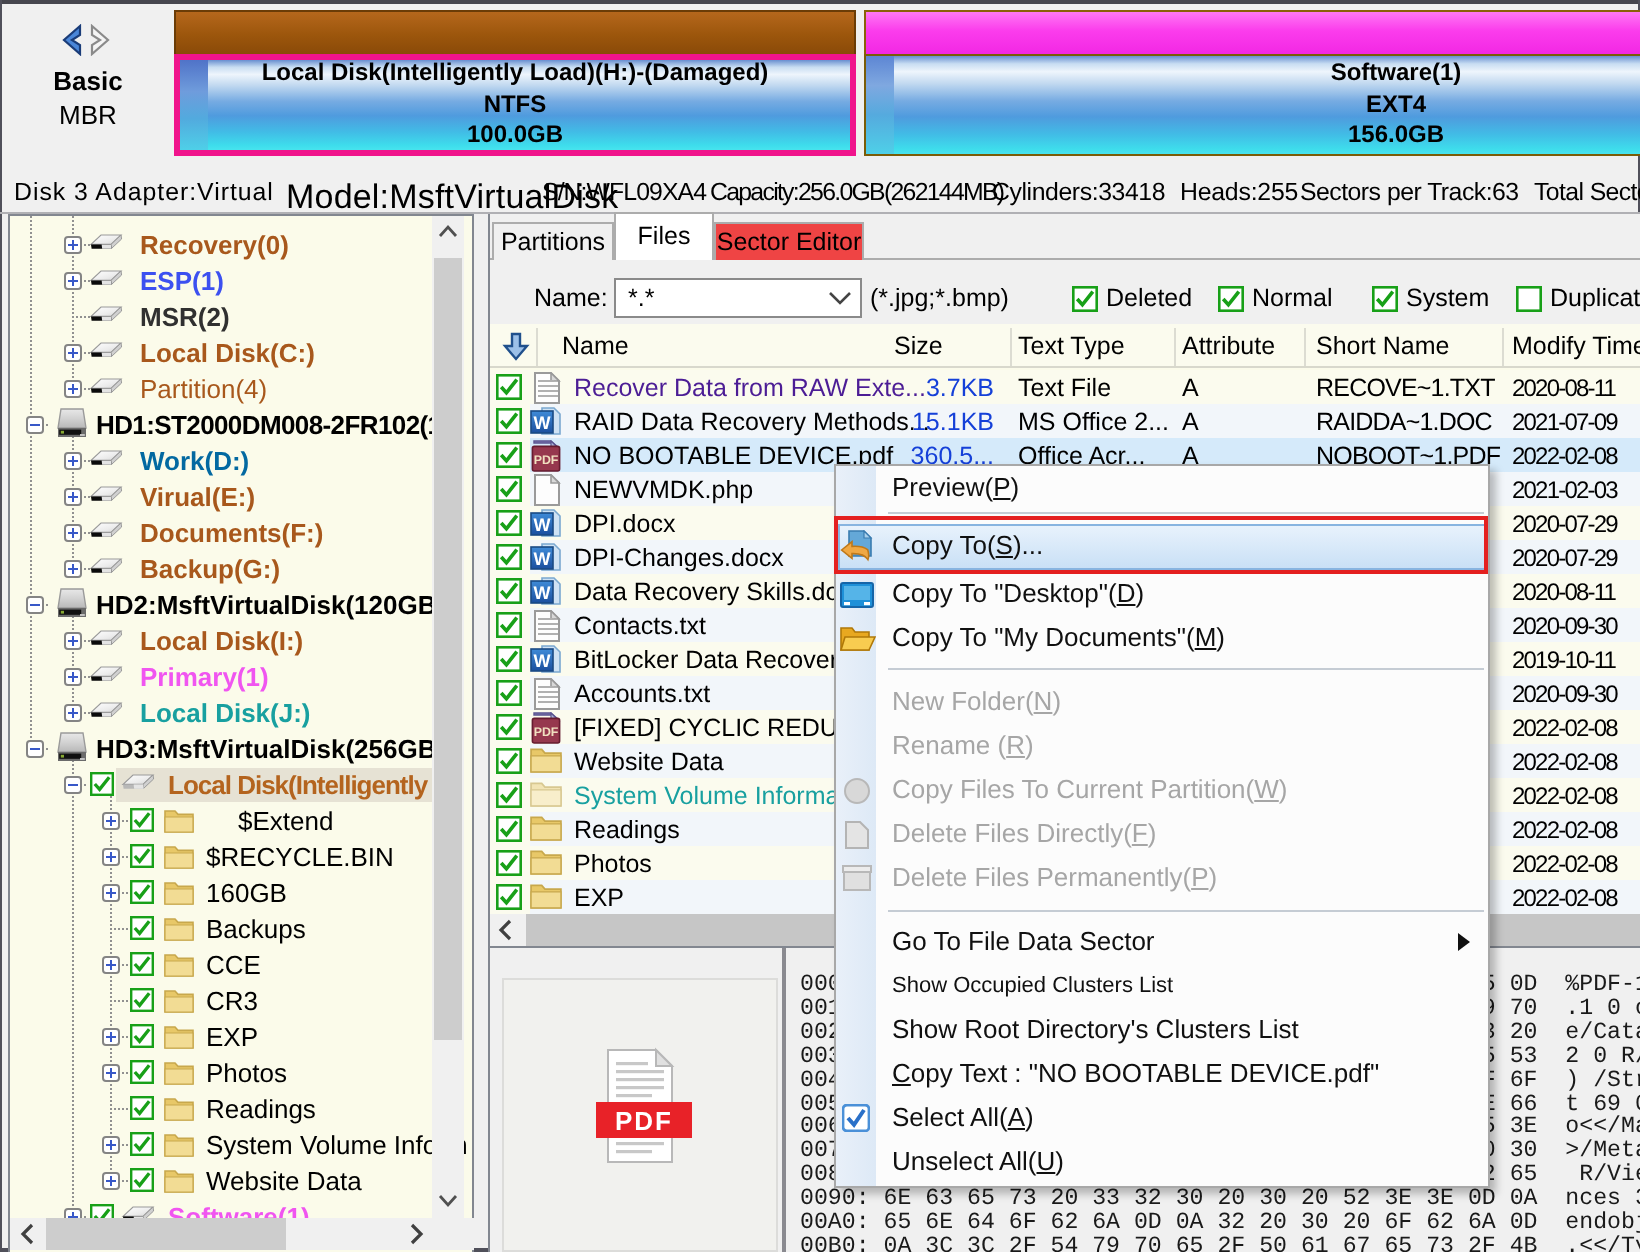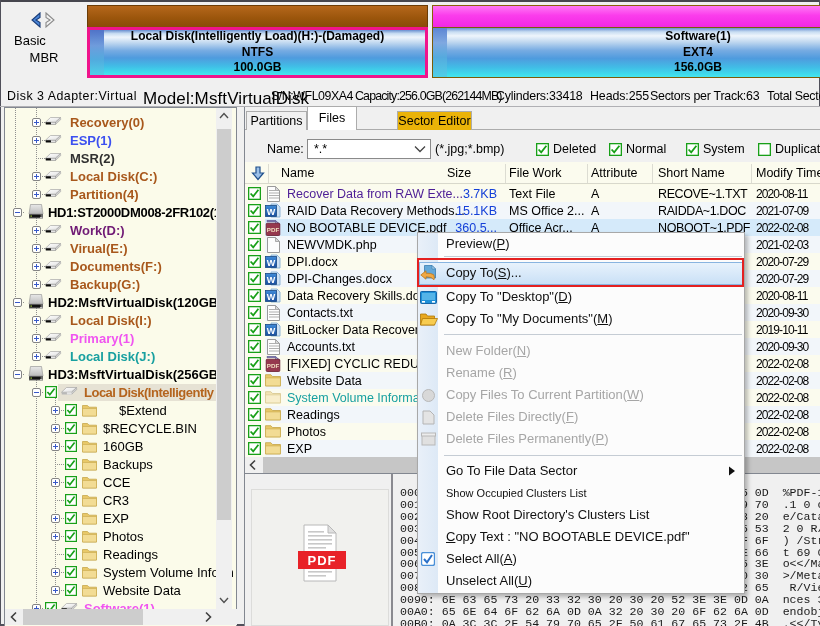--- a/index.html
+++ b/index.html
@@ -8,21 +8,21 @@
 .mono{font-family:"Liberation Mono",monospace;font-size:11.6px;line-height:11.9px;white-space:pre;color:#1a1a1a;}
 </style></head><body>
 <div class="a" style="left:0;top:0;width:820px;height:2px;background:#46464e;"></div>
 <div class="a" style="left:0;top:0;width:1px;height:626px;background:#50505a;"></div>
 <div class="a" style="left:0;top:624px;width:820px;height:2px;background:#50505a;"></div>
 <div class="a" style="left:819px;top:0;width:1px;height:626px;background:#50505a;"></div>
 <svg class="a" style="left:29px;top:12px" width="28" height="16" viewBox="0 0 28 16">
 <path d="M11 1 L3 8 L11 15 L11 10.5 L7 8 L11 5.5 Z" fill="#4a86d8" stroke="#1a3c78" stroke-width="1.1"></path>
 <path d="M17 1 L25 8 L17 15 L17 10.5 L21 8 L17 5.5 Z" fill="#f4f4f4" stroke="#8a8a8a" stroke-width="1.1"></path>
 </svg>
-<div class="a" style="left:14px;top:33px;width:60px;text-align:left;font-size:13px;">Basic</div>
+<div class="a" style="left:14px;top:33px;width:60px;text-align:center;font-size:13px;font-weight:bold;">Basic</div>
 <div class="a" style="left:14px;top:50px;width:60px;text-align:center;font-size:13px;">MBR</div>
 <div class="a" style="left:87px;top:5px;width:341px;height:23px;background:linear-gradient(#b5671c,#9c560c 55%,#8a4a08);border:1px solid #6b3c06;"></div>
 <div class="a" style="left:87px;top:27px;width:341px;height:51px;background:#f0148c;"></div>
 <div class="a" style="left:90px;top:30px;width:335px;height:45px;background:linear-gradient(#688fd0,#c8ddf2 8%,#eef5fc 16%,#c2d9f0 28%,#76abe2 46%,#4f9bde 62%,#41bce6 80%,#3eddec 95%,#47e4ee);"></div>
 <div class="a" style="left:90px;top:30px;width:14px;height:45px;background:linear-gradient(#5073c8,#6f9cdc 35%,#52aade 65%,#4ed0e8);"></div>
 <div class="a" style="left:90px;top:30px;width:335px;height:45px;display:flex;flex-direction:column;align-items:center;justify-content:center;font-weight:bold;font-size:12px;line-height:15.5px;text-align:center;">Local Disk(Intelligently Load)(H:)-(Damaged)<br>NTFS<br>100.0GB</div>
 <div class="a" style="left:432px;top:5px;width:388px;height:23px;background:linear-gradient(#ff78f4,#fb3cec 45%,#f228e4);border:1px solid #8a6008;border-right:none;"></div>
 <div class="a" style="left:432px;top:27px;width:388px;height:51px;background:#7a5c08;"></div>
 <div class="a" style="left:433px;top:28px;width:387px;height:49px;background:linear-gradient(#688fd0,#c8ddf2 8%,#eef5fc 16%,#c2d9f0 28%,#76abe2 46%,#4f9bde 62%,#41bce6 80%,#3eddec 95%,#47e4ee);"></div>
 <div class="a" style="left:433px;top:28px;width:14px;height:49px;background:linear-gradient(#5d86d4,#7fa8e0 30%,#55aade 60%,#4ed0e8);"></div>
@@ -91,21 +91,21 @@
 <div class="a" style="left:32px;top:190px;width:9px;height:9px;background:#fff;border:1px solid #848484;border-radius:2px;">
     <div class="a" style="left:1px;top:3px;width:5px;height:1px;background:#3858c8;"></div>
     <div class="a" style="left:3px;top:1px;width:1px;height:5px;background:#3858c8;"></div>
   </div>
 <svg class="a" style="left:44px;top:188px" width="18" height="11" viewBox="0 0 18 11">
 <path d="M1.5 6.2 L6.5 1.5 L16.5 1.5 L11.5 6.2 Z" fill="url(#plt)" stroke="#9a9a9a" stroke-width="0.6"></path>
 <path d="M11.5 6.2 L16.5 1.5 L16.8 3.5 L11.8 8.2 Z" fill="#d0d0d0" stroke="#9a9a9a" stroke-width="0.5"></path>
 <path d="M1.5 6.2 L11.5 6.2 L11.8 8.4 L1.8 8.4 Z" fill="#0a0a0a"></path>
 <path d="M6.8 6.2 L11.5 6.2 L11.8 8.4 L7.1 8.4 Z" fill="#e4e4e4"></path>
 </svg>
-<div class="a" style="left:70px;top:186px;height:17px;line-height:17px;font-size:13px;color:#a8581c;font-weight:bold;white-space:pre;letter-spacing:0px;">Partition(4)</div>
+<div class="a" style="left:70px;top:186px;height:17px;line-height:17px;font-size:13px;color:#a8581c;font-weight:normal;white-space:pre;letter-spacing:0px;">Partition(4)</div>
 <div class="a" style="left:15px;top:212px;width:9px;height:1px;background-image:repeating-linear-gradient(90deg,#909090 0 1px,transparent 1px 2px);"></div>
 <div class="a" style="left:13px;top:208px;width:9px;height:9px;background:#fff;border:1px solid #848484;border-radius:2px;">
     <div class="a" style="left:1px;top:3px;width:5px;height:1px;background:#3858c8;"></div>
   </div>
 <svg class="a" style="left:28px;top:204px" width="16" height="16" viewBox="0 0 16 16">
 <path d="M2.5 0.5 L13.5 0.5 L15 10 L1 10 Z" fill="url(#hdg)" stroke="#9a9a9a" stroke-width="0.7"></path>
 <path d="M1 10 L15 10 L15 14.5 L1 14.5 Z" fill="#6a6a6a"></path>
 <rect x="1.6" y="10.8" width="11" height="2.6" fill="#101010"></rect>
 <rect x="2.4" y="11.4" width="1.6" height="1.4" fill="#86a832"></rect>
 <rect x="12" y="13" width="2.4" height="1" fill="#c0c0c0"></rect>
@@ -115,21 +115,21 @@
 <div class="a" style="left:32px;top:226px;width:9px;height:9px;background:#fff;border:1px solid #848484;border-radius:2px;">
     <div class="a" style="left:1px;top:3px;width:5px;height:1px;background:#3858c8;"></div>
     <div class="a" style="left:3px;top:1px;width:1px;height:5px;background:#3858c8;"></div>
   </div>
 <svg class="a" style="left:44px;top:224px" width="18" height="11" viewBox="0 0 18 11">
 <path d="M1.5 6.2 L6.5 1.5 L16.5 1.5 L11.5 6.2 Z" fill="url(#plt)" stroke="#9a9a9a" stroke-width="0.6"></path>
 <path d="M11.5 6.2 L16.5 1.5 L16.8 3.5 L11.8 8.2 Z" fill="#d0d0d0" stroke="#9a9a9a" stroke-width="0.5"></path>
 <path d="M1.5 6.2 L11.5 6.2 L11.8 8.4 L1.8 8.4 Z" fill="#0a0a0a"></path>
 <path d="M6.8 6.2 L11.5 6.2 L11.8 8.4 L7.1 8.4 Z" fill="#e4e4e4"></path>
 </svg>
-<div class="a" style="left:70px;top:222px;height:17px;line-height:17px;font-size:13px;color:#701a75;font-weight:bold;white-space:pre;letter-spacing:0px;">Work(D:)</div>
+<div class="a" style="left:70px;top:222px;height:17px;line-height:17px;font-size:13px;color:#0369a1;font-weight:bold;white-space:pre;letter-spacing:0px;">Work(D:)</div>
 <div class="a" style="left:36px;top:248px;width:10px;height:1px;background-image:repeating-linear-gradient(90deg,#909090 0 1px,transparent 1px 2px);"></div>
 <div class="a" style="left:32px;top:244px;width:9px;height:9px;background:#fff;border:1px solid #848484;border-radius:2px;">
     <div class="a" style="left:1px;top:3px;width:5px;height:1px;background:#3858c8;"></div>
     <div class="a" style="left:3px;top:1px;width:1px;height:5px;background:#3858c8;"></div>
   </div>
 <svg class="a" style="left:44px;top:242px" width="18" height="11" viewBox="0 0 18 11">
 <path d="M1.5 6.2 L6.5 1.5 L16.5 1.5 L11.5 6.2 Z" fill="url(#plt)" stroke="#9a9a9a" stroke-width="0.6"></path>
 <path d="M11.5 6.2 L16.5 1.5 L16.8 3.5 L11.8 8.2 Z" fill="#d0d0d0" stroke="#9a9a9a" stroke-width="0.5"></path>
 <path d="M1.5 6.2 L11.5 6.2 L11.8 8.4 L1.8 8.4 Z" fill="#0a0a0a"></path>
 <path d="M6.8 6.2 L11.5 6.2 L11.8 8.4 L7.1 8.4 Z" fill="#e4e4e4"></path>
@@ -406,21 +406,21 @@
     <path d="M10 3.5 L5.5 8 L10 12.5" fill="none" stroke="#404040" stroke-width="1.6"></path>
   </svg>
 <svg class="a" style="left:200px;top:609px" width="16" height="16">
     <path d="M6 3.5 L10.5 8 L6 12.5" fill="none" stroke="#404040" stroke-width="1.6"></path>
   </svg>
 <div class="a" style="left:23px;top:609px;width:120px;height:16px;background:#cdcdcd;"></div>
 <div class="a" style="left:244px;top:107px;width:1px;height:519px;background:#828790;"></div>
 <div class="a" style="left:245px;top:107px;width:575px;height:23px;background:#f0f0f0;"></div>
 <div class="a" style="left:245px;top:129px;width:575px;height:1px;background:#acacac;"></div>
 <div class="a" style="left:246px;top:111px;width:61px;height:19px;background:#f0f0f0;border:1px solid #acacac;border-bottom:none;text-align:center;line-height:19px;">Partitions</div>
-<div class="a" style="left:357px;top:111px;width:75px;height:19px;background:#eab308;border:1px solid #acacac;border-bottom:none;text-align:center;line-height:19px;margin-left:40px;">Sector Editor</div>
+<div class="a" style="left:357px;top:111px;width:75px;height:19px;background:#ef4444;border:1px solid #acacac;border-bottom:none;text-align:center;line-height:19px;">Sector Editor</div>
 <div class="a" style="left:307px;top:106px;width:50px;height:24px;background:#fff;border:1px solid #acacac;border-bottom:none;text-align:center;line-height:22px;">Files</div>
 <div class="a" style="left:245px;top:130px;width:575px;height:32px;background:#f0f0f0;"></div>
 <div class="a" style="left:267px;top:142px;">Name:</div>
 <div class="a" style="left:307px;top:139px;width:124px;height:20px;background:#fff;border:1px solid #8a8a8a;line-height:18px;padding-left:6px;">*.*</div>
 <svg class="a" style="left:414px;top:145px" width="12" height="8">
     <path d="M1 1.5 L6 6.5 L11 1.5" fill="none" stroke="#444" stroke-width="1.3"></path>
   </svg>
 <div class="a" style="left:435px;top:142px;">(*.jpg;*.bmp)</div>
 <svg class="a" style="left:536px;top:143px" width="13" height="13" viewBox="0 0 13 13">
 <rect x="0.5" y="0.5" width="12" height="12" fill="#fff" stroke="#18a018" stroke-width="1.6"></rect>
@@ -446,21 +446,21 @@
 <div class="a" style="left:268px;top:164px;width:1px;height:19px;background:#dcdcd2;"></div>
 <div class="a" style="left:505px;top:164px;width:1px;height:19px;background:#dcdcd2;"></div>
 <div class="a" style="left:587px;top:164px;width:1px;height:19px;background:#dcdcd2;"></div>
 <div class="a" style="left:652px;top:164px;width:1px;height:19px;background:#dcdcd2;"></div>
 <div class="a" style="left:751px;top:164px;width:1px;height:19px;background:#dcdcd2;"></div>
 <svg class="a" style="left:251px;top:166px" width="14" height="15" viewBox="0 0 14 15">
 <path d="M5 1 L9 1 L9 7 L12.5 7 L7 13.5 L1.5 7 L5 7 Z" fill="#9cc0e8" stroke="#20508c" stroke-width="1.2"></path>
 </svg>
 <div class="a" style="left:281px;top:166px;">Name</div>
 <div class="a" style="left:447px;top:166px;width:50px;text-align:left;">Size</div>
-<div class="a" style="left:509px;top:166px;">File Work</div>
+<div class="a" style="left:509px;top:166px;">Text Type</div>
 <div class="a" style="left:591px;top:166px;">Attribute</div>
 <div class="a" style="left:658px;top:166px;">Short Name</div>
 <div class="a" style="left:756px;top:166px;width:64px;overflow:hidden;white-space:pre;">Modify Time</div>
 <div class="a" style="left:245px;top:185px;width:575px;height:17px;background:#fbfbee;"></div>
 <svg class="a" style="left:248px;top:187px" width="13" height="13" viewBox="0 0 13 13">
 <rect x="0.5" y="0.5" width="12" height="12" fill="#fff" stroke="#18a018" stroke-width="1.6"></rect>
 <path d="M2.6 6.5 L5.2 9.4 L10.4 2.8" fill="none" stroke="#18a018" stroke-width="1.8"></path>
 </svg>
 <svg class="a" style="left:266px;top:186px" width="15" height="16" viewBox="0 0 15 16">
     <path d="M1.5 0.5 L9.5 0.5 L13.5 4.5 L13.5 15.5 L1.5 15.5 Z" fill="#fdfdfd" stroke="#9a9a9a"></path>

